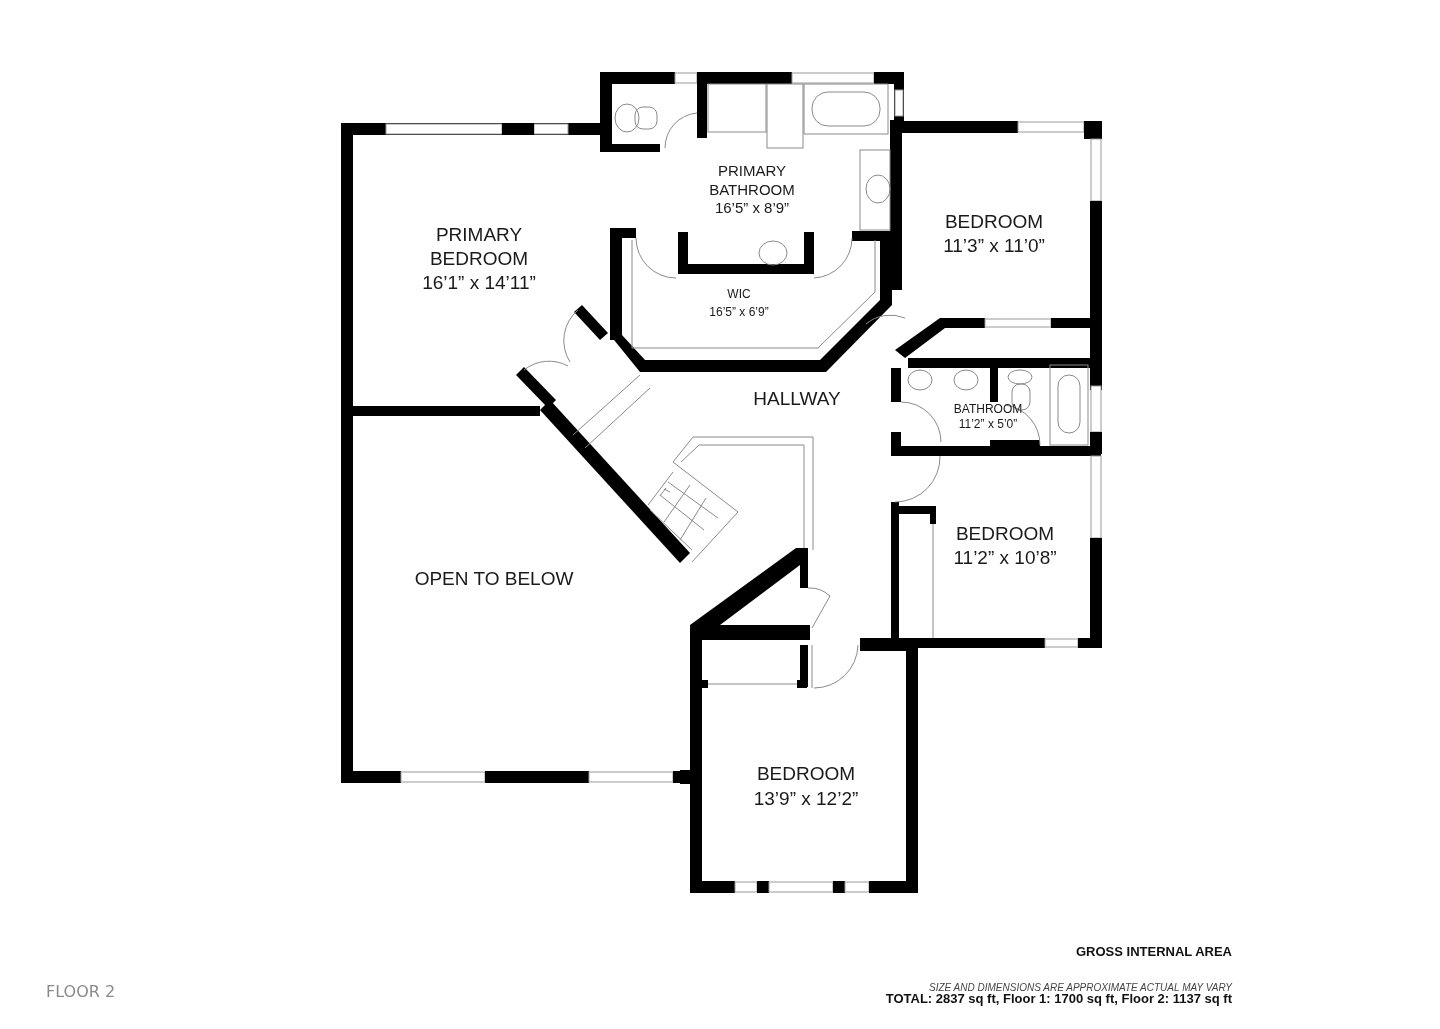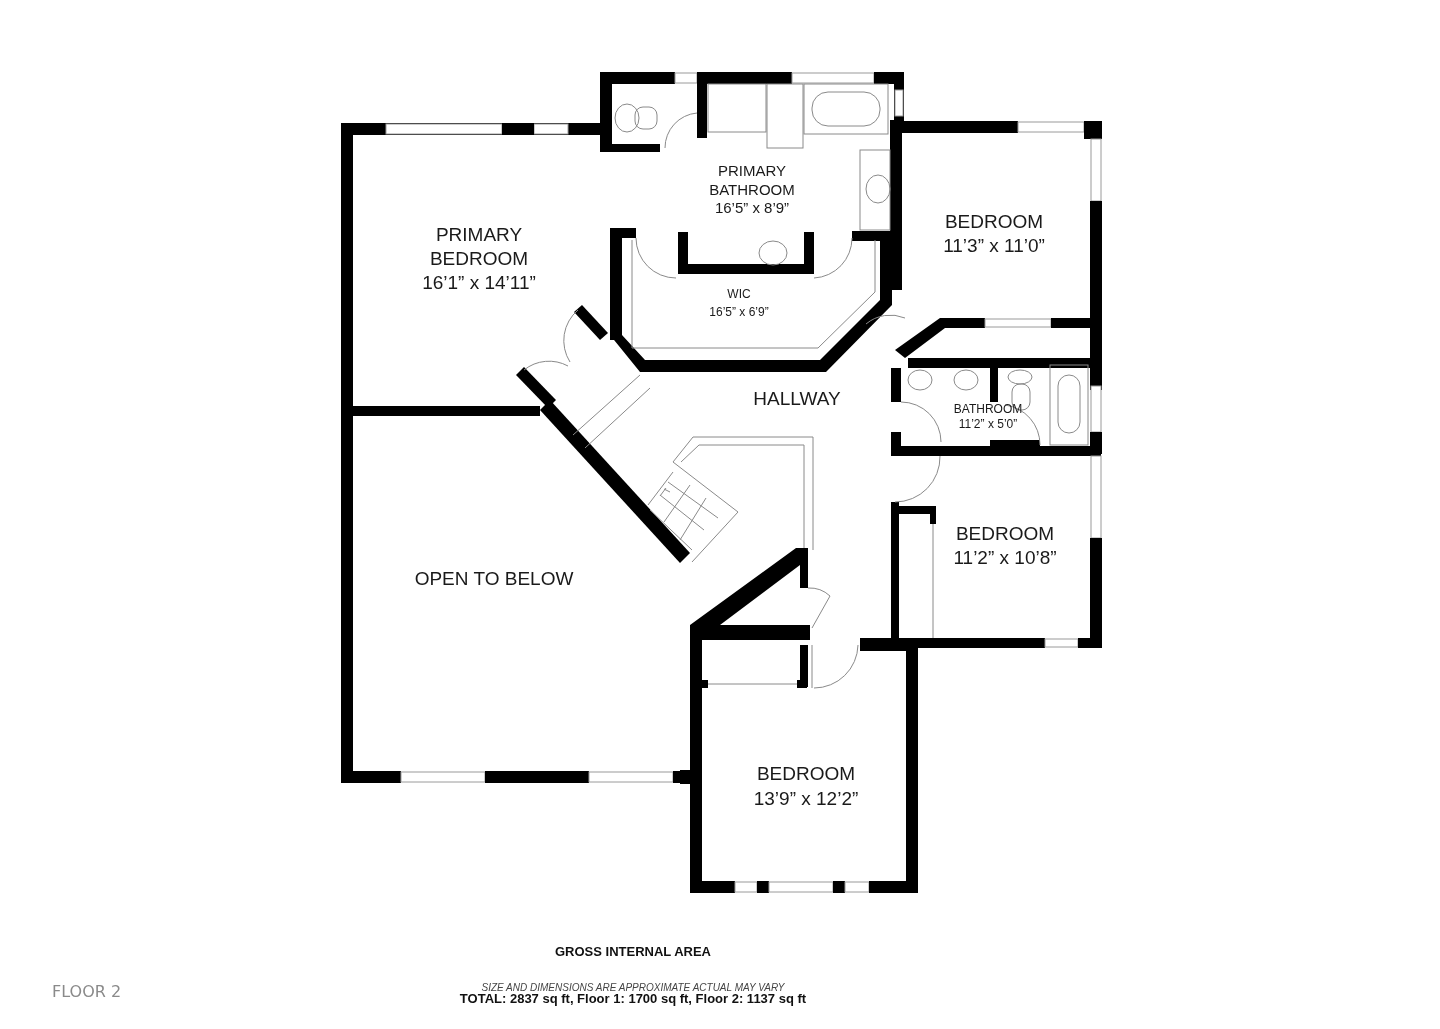--- a/index.html
+++ b/index.html
@@ -5,25 +5,25 @@
   html, body { margin: 0; padding: 0; background: #ffffff; }
   body { width: 1440px; height: 1029px; position: relative; overflow: hidden; font-family: "Liberation Sans", sans-serif; }
   #plan { position: absolute; left: 0; top: 0; width: 1440px; height: 1029px; }
   .wall { fill: #000; }
   .thin { stroke: #8a8a8a; stroke-width: 1; fill: none; }
   .win { fill: #fff; stroke: #9a9a9a; stroke-width: 1; }
   .lbl { font-family: "Liberation Sans", sans-serif; fill: #1a1a1a; text-anchor: middle; }
   .big { font-size: 19px; }
   .med { font-size: 15px; }
   .sm  { font-size: 12px; }
-  .footer { position: absolute; left: 0; width: 1232px; text-align: center; color: #111; padding-left: 17px; }
+  .footer { position: absolute; left: 0; width: 1232px; text-align: right; color: #111; }
   #gia-title { top: 944px; font-weight: bold; font-size: 13px; }
   #gia-total { top: 979px; font-weight: bold; font-size: 13px; margin-top: 12px; }
   #gia-note  { top: 982px; font-size: 10px; color: #444; font-style: italic; }
-  #floor-label { position: absolute; left: 52px; top: 982px; font-size: 16px; color: #8a8a8a; font-family: "DejaVu Sans", sans-serif; }
+  #floor-label { position: absolute; left: 46px; top: 982px; font-size: 16px; color: #8a8a8a; font-family: "DejaVu Sans", sans-serif; }
 </style>
 </head>
 <body>
 
 <svg id="plan" viewBox="0 0 1440 1029" xmlns="http://www.w3.org/2000/svg">
 
   <g>
     <rect class="wall" x="341" y="123" width="12" height="660"></rect>
     <rect class="wall" x="341" y="123" width="265" height="12"></rect>
     <rect class="win" x="386" y="124" width="116" height="10"></rect>

